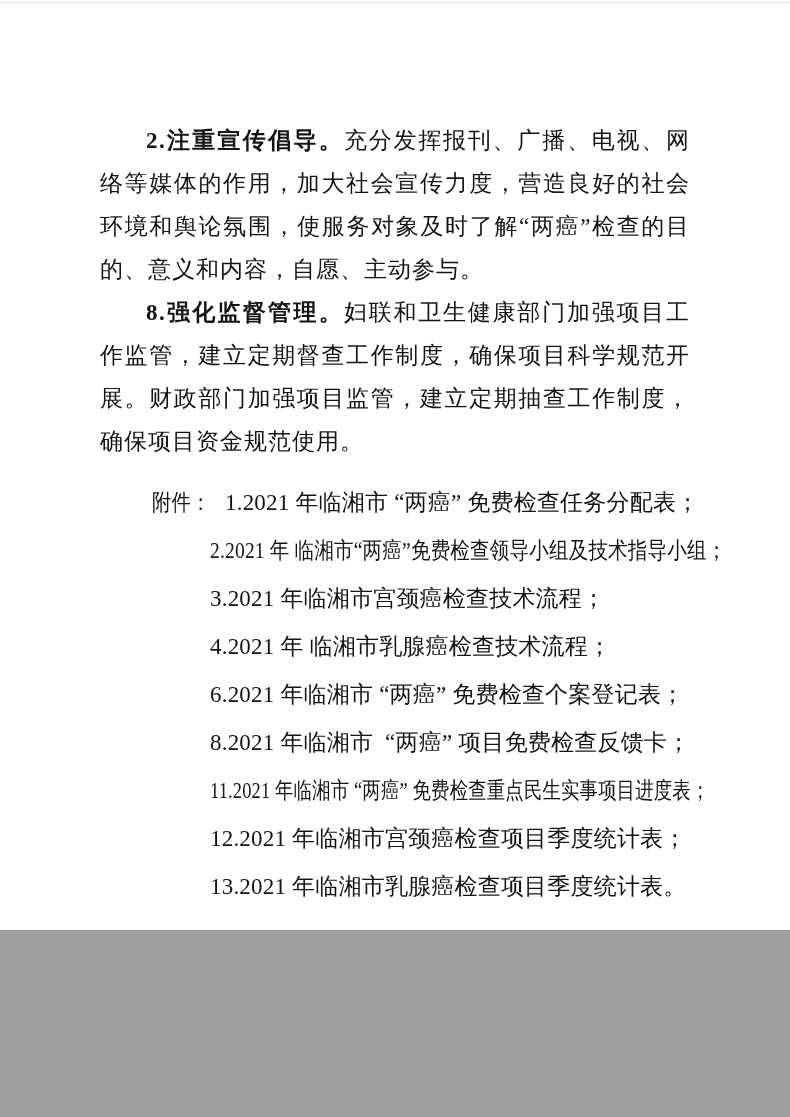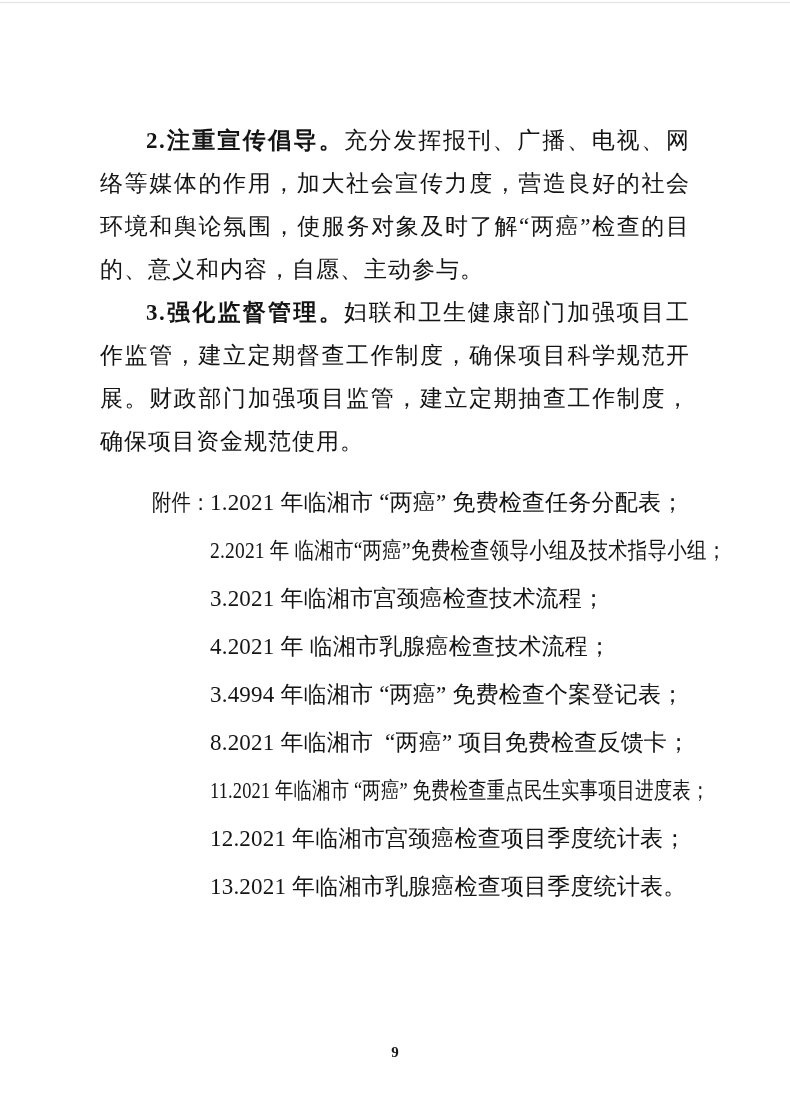--- a/index.html
+++ b/index.html
@@ -3,21 +3,21 @@
 <meta charset="utf-8">
 <style>
   html, body {
     margin: 0;
     padding: 0;
     background: #9e9e9e;
   }
   .page {
     position: relative;
     width: 790px;
-    height: 1117px;
+    height: 930px;
     margin: 0 auto;
     background: #ffffff;
     overflow: hidden;
     font-family: "Liberation Serif", "DejaVu Serif", serif;
     color: #141414;
   }
   .scan-edge {
     position: absolute;
     top: 2px;
     left: 0;
@@ -47,20 +47,21 @@
   .attachments {
     margin-top: 20px;
     font-size: 23px;
     line-height: 40px;
     letter-spacing: 0.2px;
   }
   .attach-line {
     display: flex;
     align-items: baseline;
     white-space: pre;
+    gap: 15px;
   }
   .attach-line.first {
     padding-left: 52px;
   }
   .attach-line.indent {
     padding-left: 110px;
     margin-top: 8px;
   }
   .attach-label {
     display: inline-block;
@@ -97,37 +98,37 @@
 </head>
 <body>
 
 <div class="page">
   <div class="scan-edge"></div>
 
   <div class="content">
 
     <p class="para"><span class="lead">2.注重宣传倡导。</span><span>充分发挥报刊、广播、电视、网络等媒体的作用，加大社会宣传力度，营造良好的社会环境和舆论氛围，使服务对象及时了解“两癌”检查的目的、意义和内容，自愿、主动参与。</span></p>
 
-    <p class="para"><span class="lead">3.强化监督管理。</span><span>妇联和卫生健康部门加强项目工作监管，建立定期督查工作制度，确保项目科学规范开展。财政部门加强项目监管，建立定期抽查工作制度，确保项目资金规范使用。</span></p>
+    <p class="para"><span class="lead">8.强化监督管理。</span><span>妇联和卫生健康部门加强项目工作监管，建立定期督查工作制度，确保项目科学规范开展。财政部门加强项目监管，建立定期抽查工作制度，确保项目资金规范使用。</span></p>
 
     <div class="attachments">
       <div class="attach-line first">
         <span class="attach-label">附件：</span><span class="attach-text">1.2021 年临湘市 “两癌” 免费检查任务分配表；</span>
       </div>
       <div class="attach-line indent">
         <span class="attach-text sx85">2.2021 年 临湘市“两癌”免费检查领导小组及技术指导小组；</span>
       </div>
       <div class="attach-line indent">
         <span class="attach-text">3.2021 年临湘市宫颈癌检查技术流程；</span>
       </div>
       <div class="attach-line indent">
         <span class="attach-text">4.2021 年 临湘市乳腺癌检查技术流程；</span>
       </div>
       <div class="attach-line indent">
-        <span class="attach-text">3.4994 年临湘市 “两癌” 免费检查个案登记表；</span>
+        <span class="attach-text">6.2021 年临湘市 “两癌” 免费检查个案登记表；</span>
       </div>
       <div class="attach-line indent">
         <span class="attach-text">8.2021 年临湘市  “两癌” 项目免费检查反馈卡；</span>
       </div>
       <div class="attach-line indent">
         <span class="attach-text sx80">11.2021 年临湘市 “两癌” 免费检查重点民生实事项目进度表；</span>
       </div>
       <div class="attach-line indent">
         <span class="attach-text">12.2021 年临湘市宫颈癌检查项目季度统计表；</span>
       </div>

